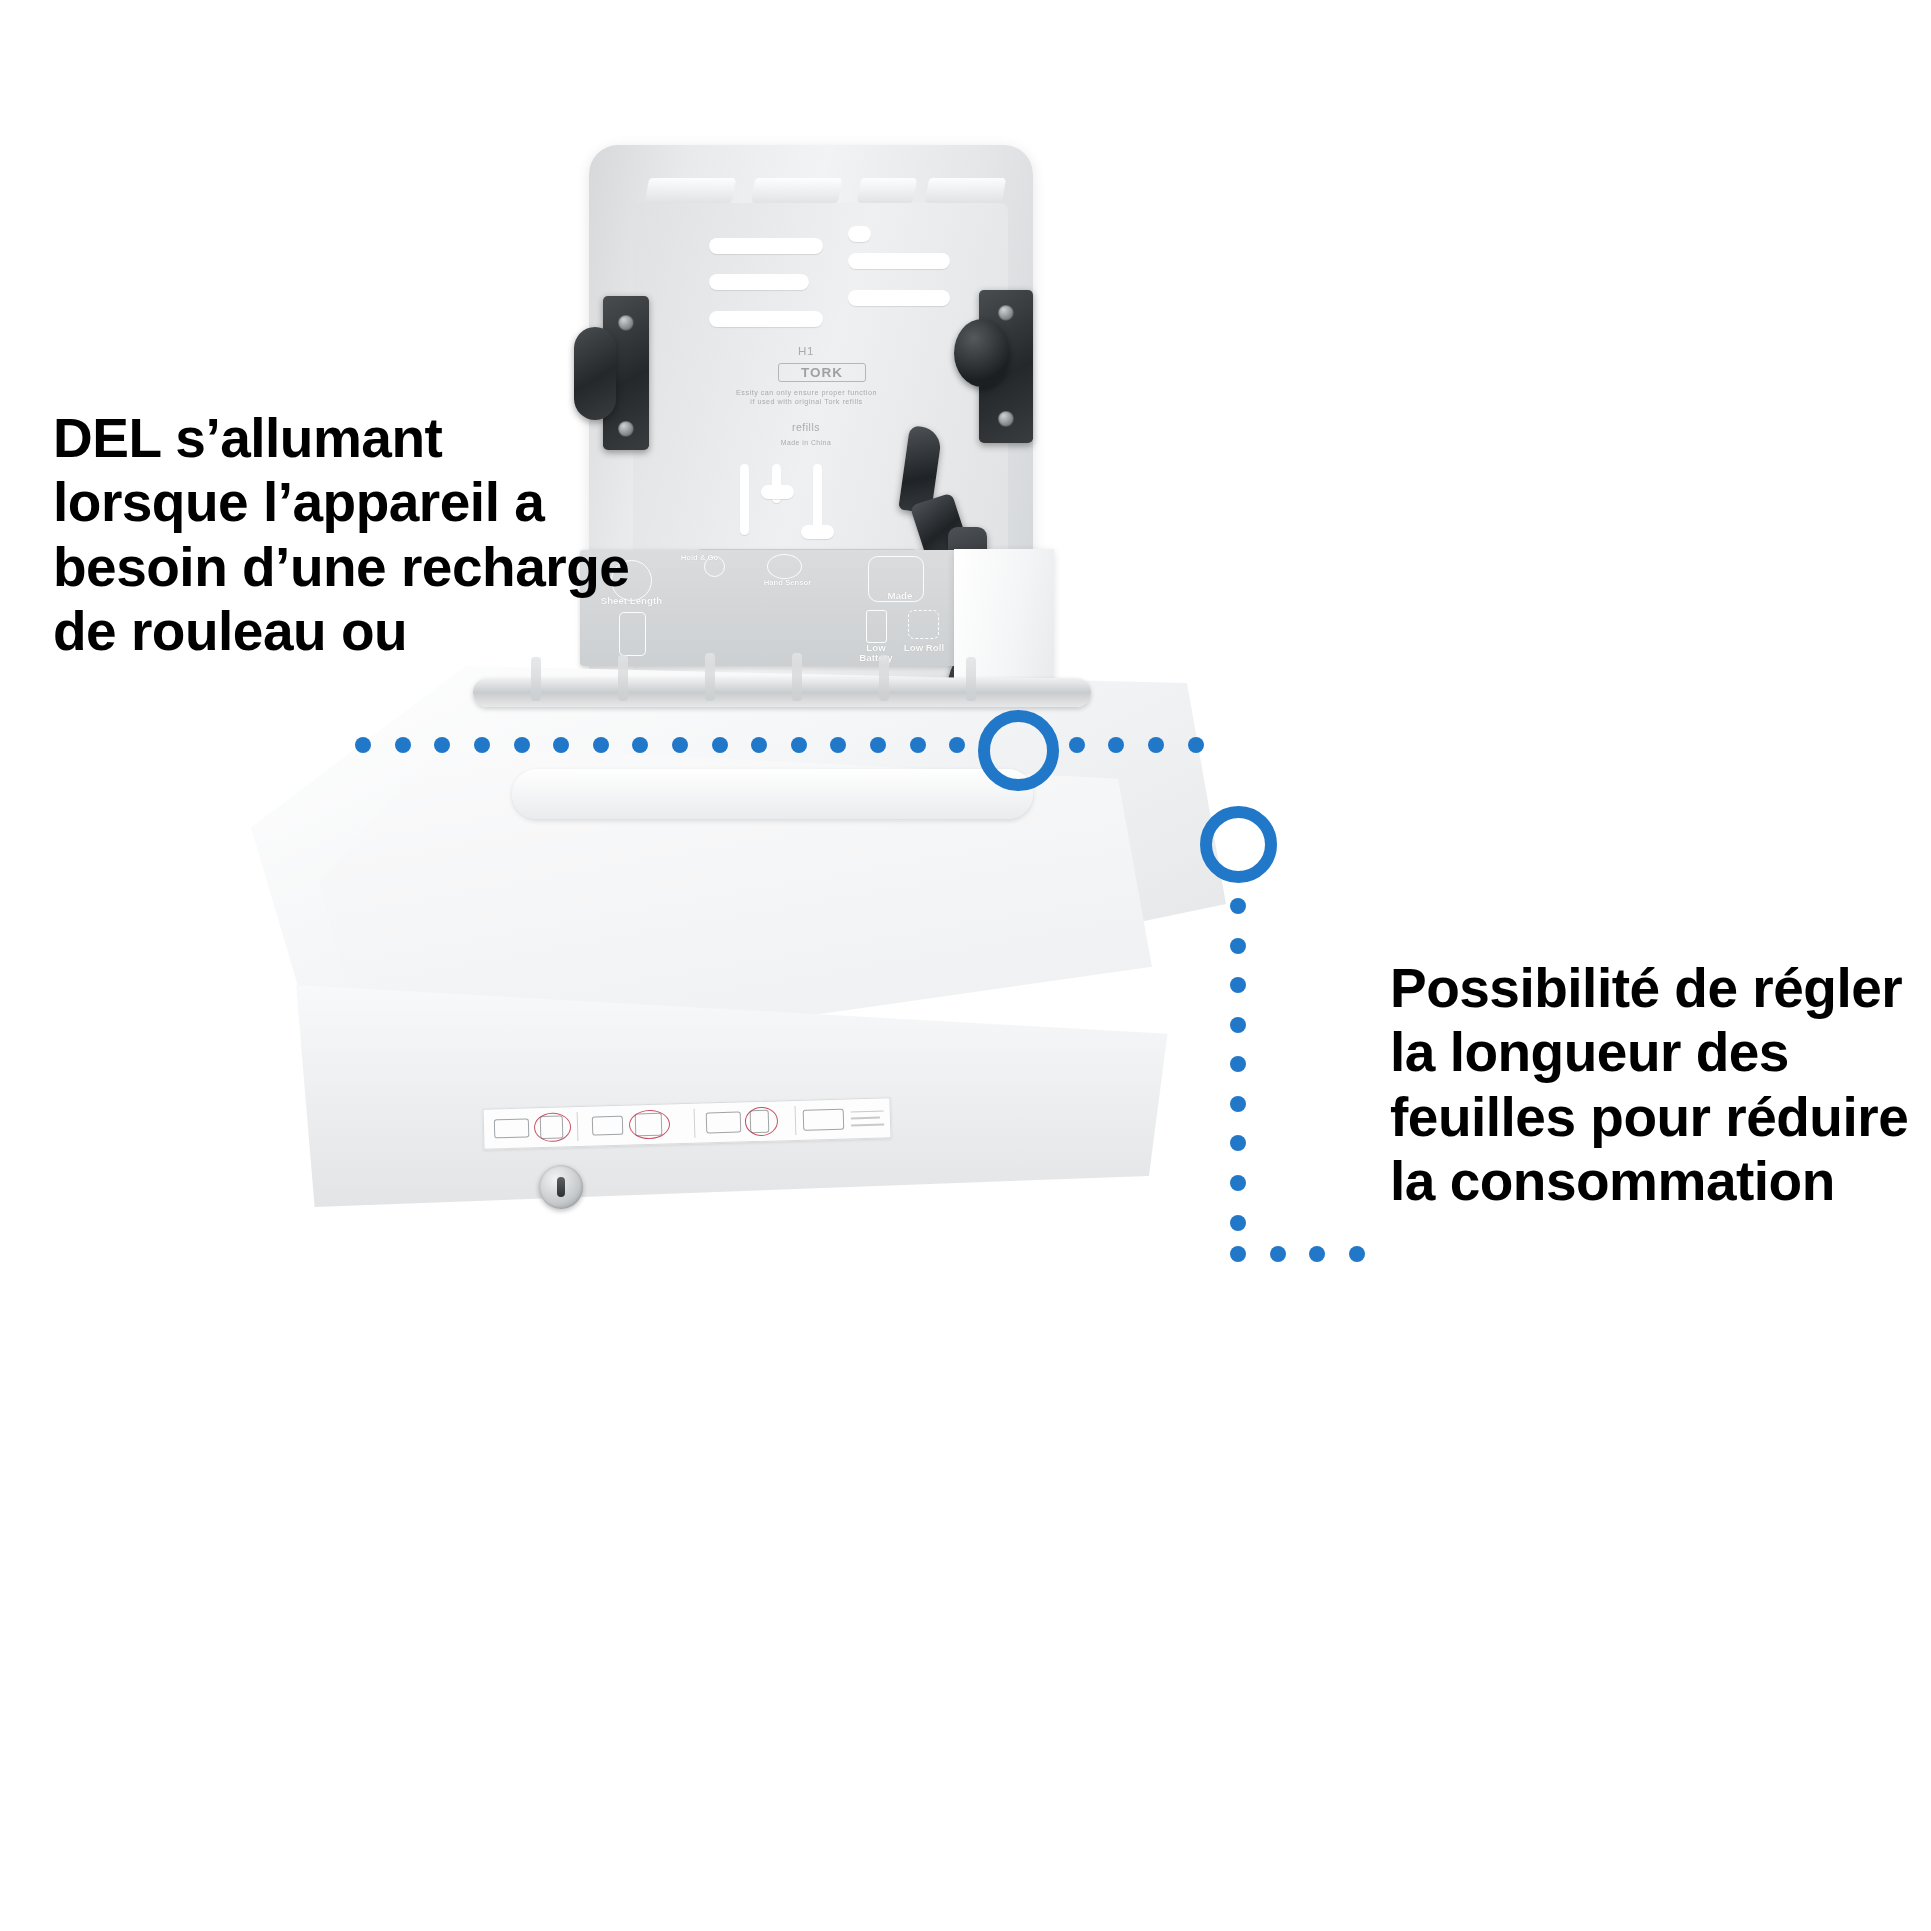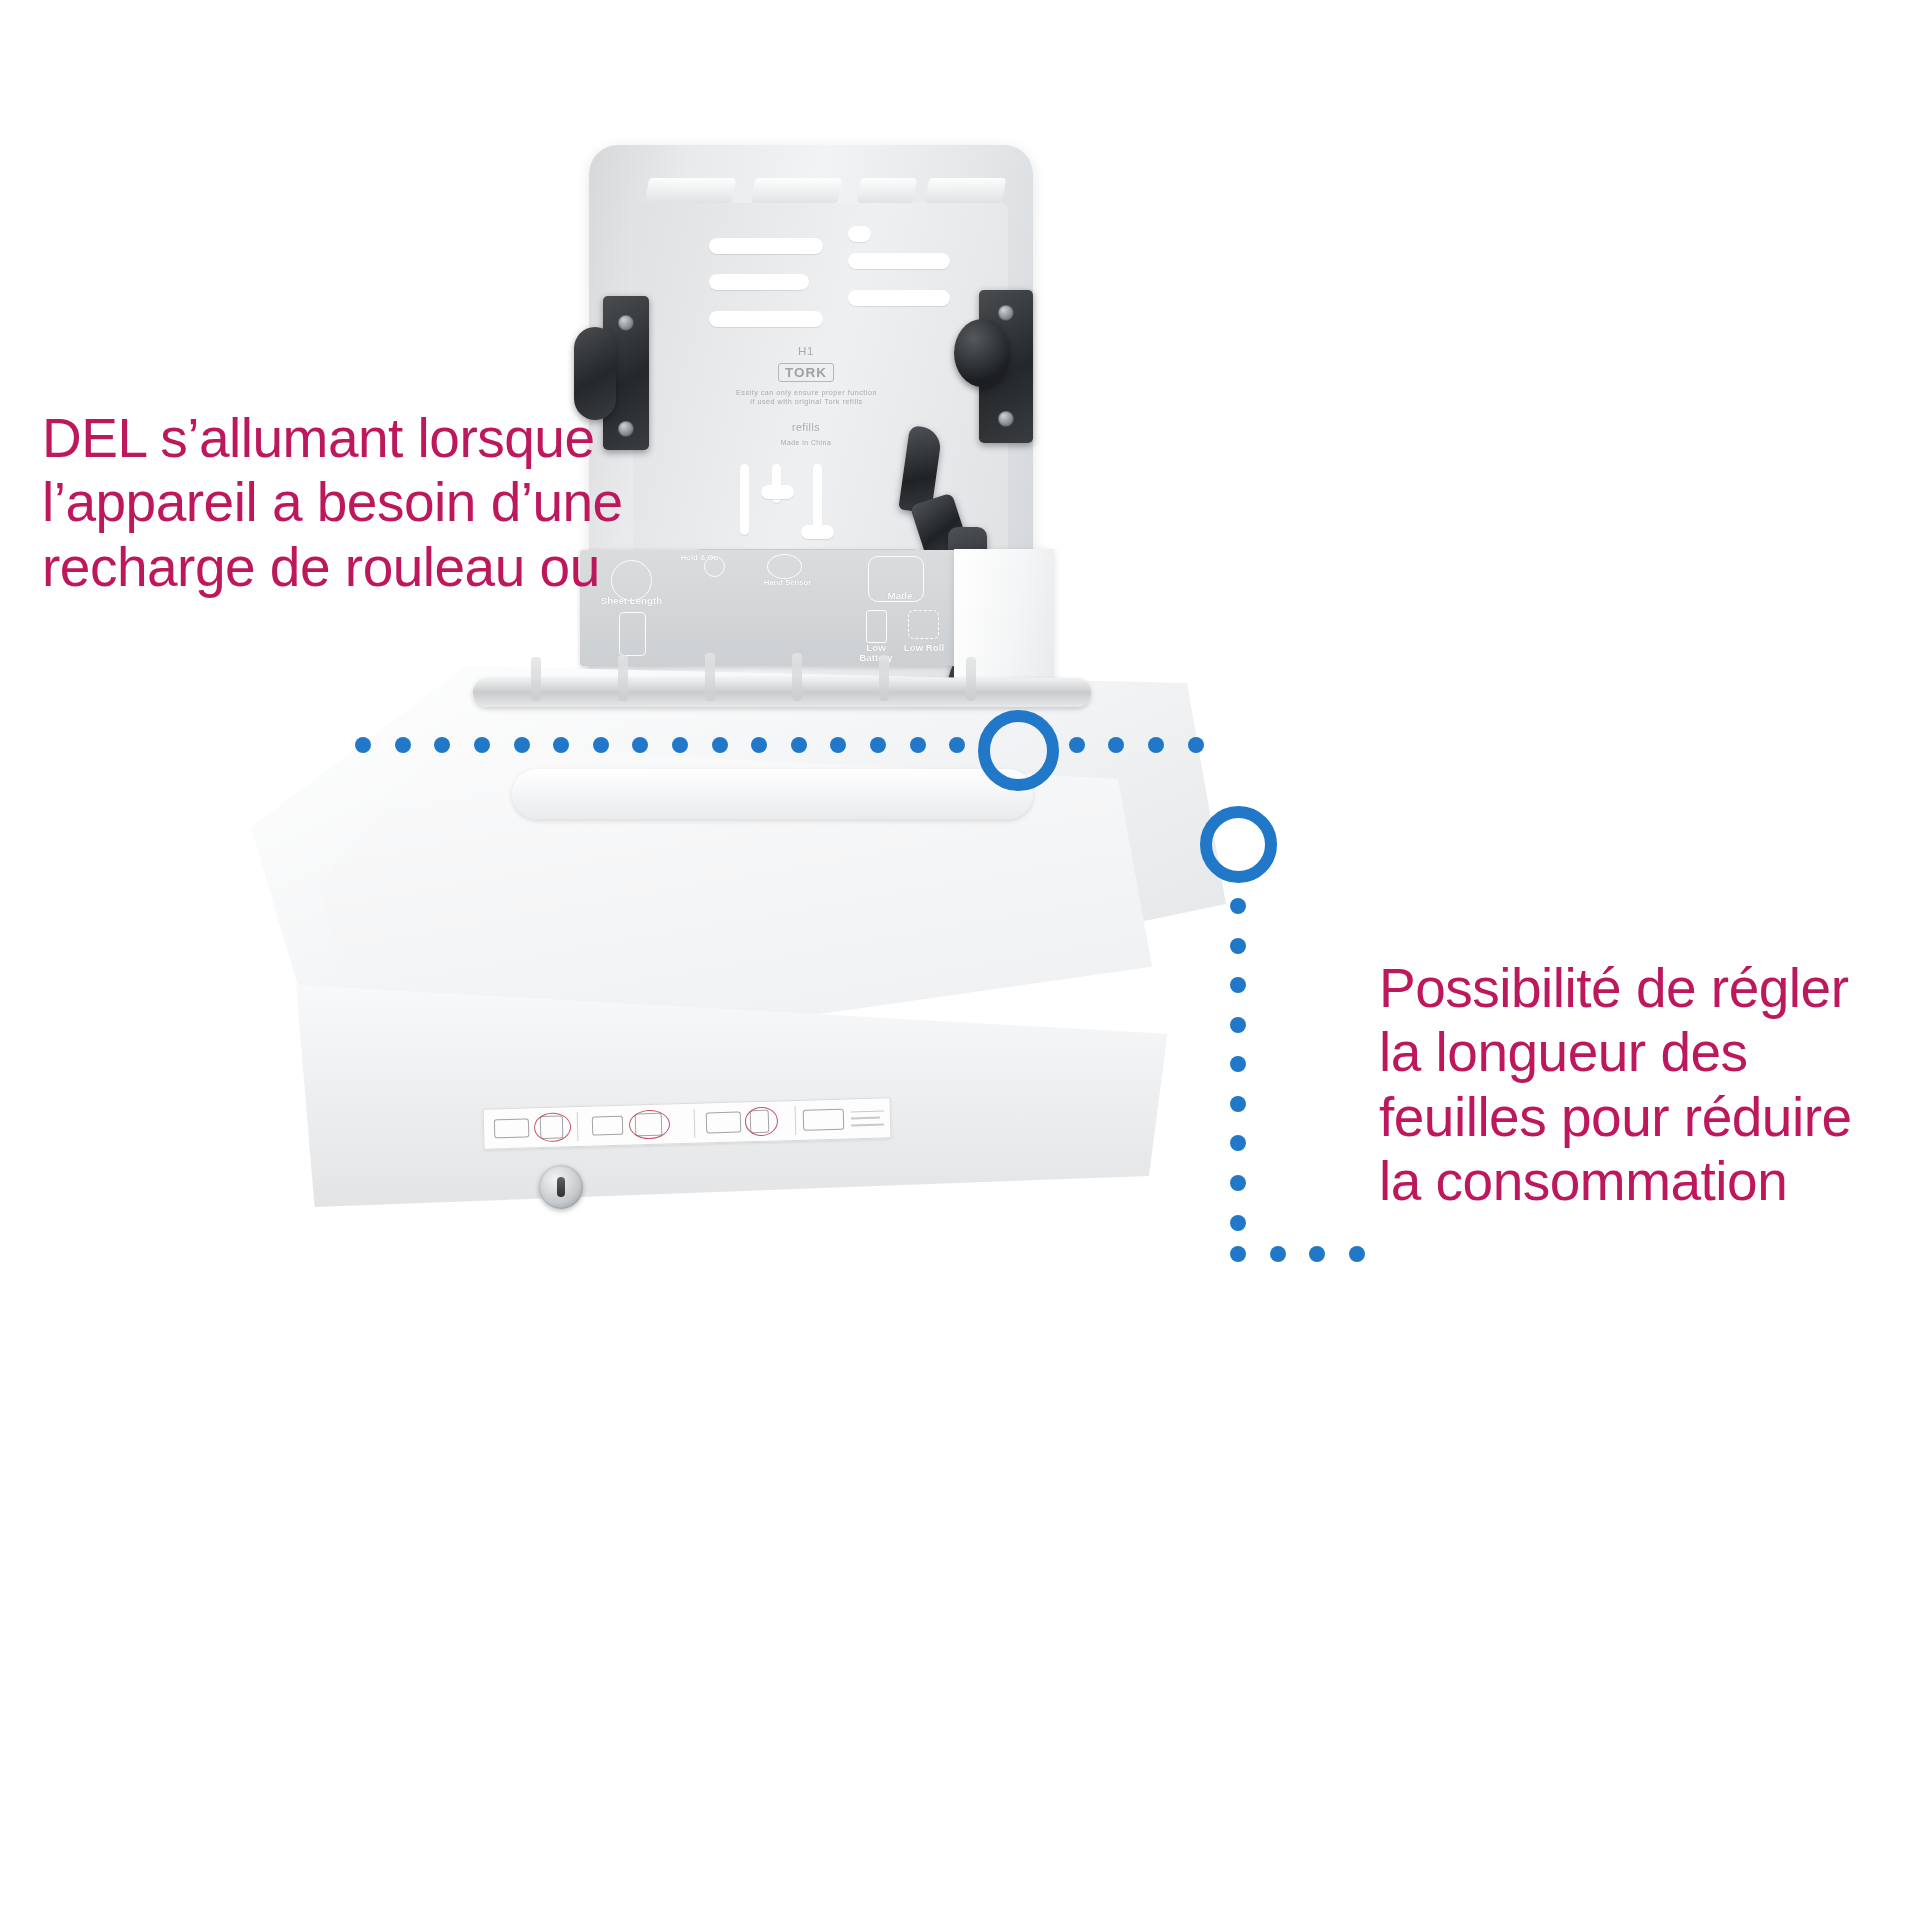--- a/index.html
+++ b/index.html
@@ -19,25 +19,26 @@
   
   #stage {
     position: absolute;
     inset: 0;
     background: #ffffff;
   }
 
   
   .callout {
     position: absolute;
-    color: #be185d;
-    font-weight: normal;
+    color: #000000;
+    font-weight: bold;
     line-height: 1.17;
     letter-spacing: -0.5px;
     white-space: pre-line;
+    margin-left: 11px;
   }
   #callout-led {
     left: 42px;
     top: 406px;
     width: 599px;
     font-size: 55px;
   }
   #callout-sheet {
     left: 1379px;
     top: 956px;
@@ -272,21 +273,21 @@
     letter-spacing: 0.5px;
   }
   .tork-badge {
     position: absolute;
     color: #9fa2a5;
     font-size: 13.5px;
     font-weight: bold;
     letter-spacing: 1px;
     border: 1.4px solid #b4b7ba;
     border-radius: 2.9px;
-    padding: 1px 6px;
+    padding: 1px 22px;
     white-space: nowrap;
   }
 
   
   #brand {
     position: absolute;
     left: 97px;
     top: 1582px;
     display: flex;
     align-items: flex-start;

